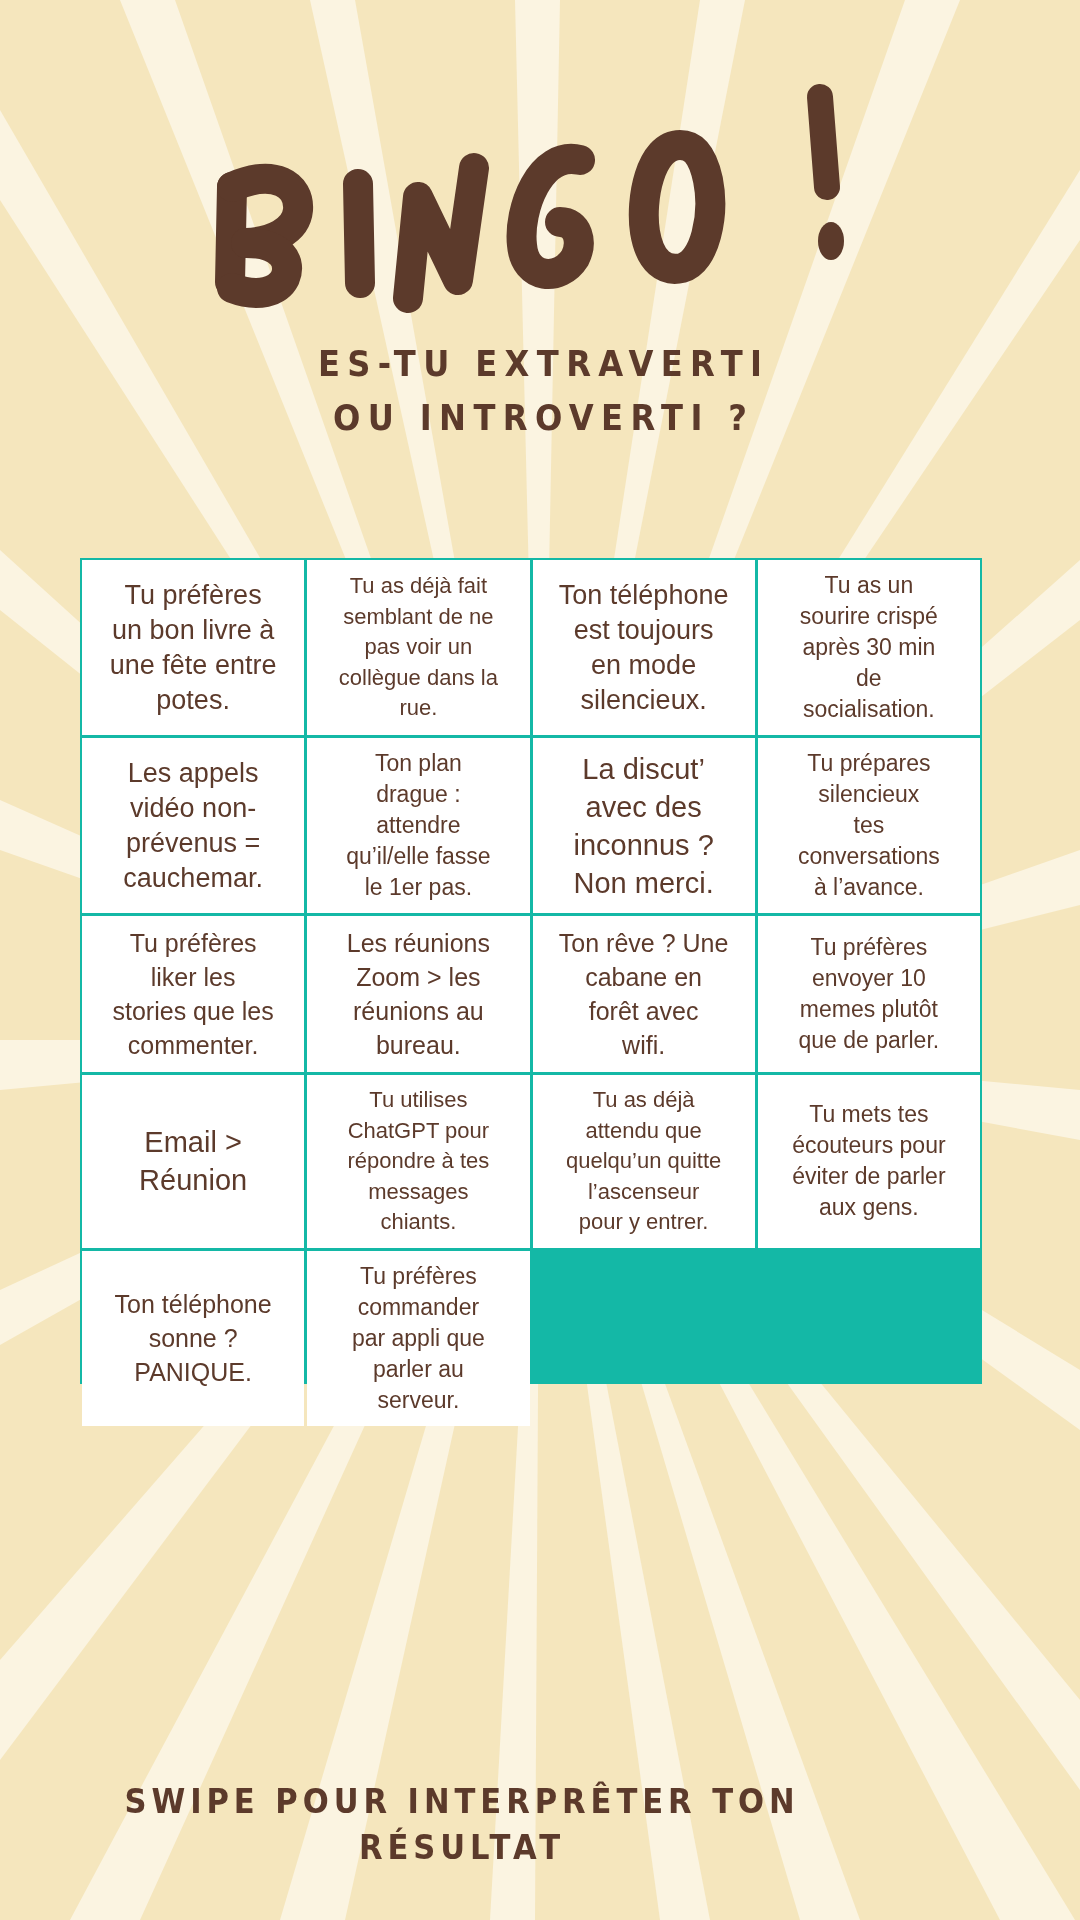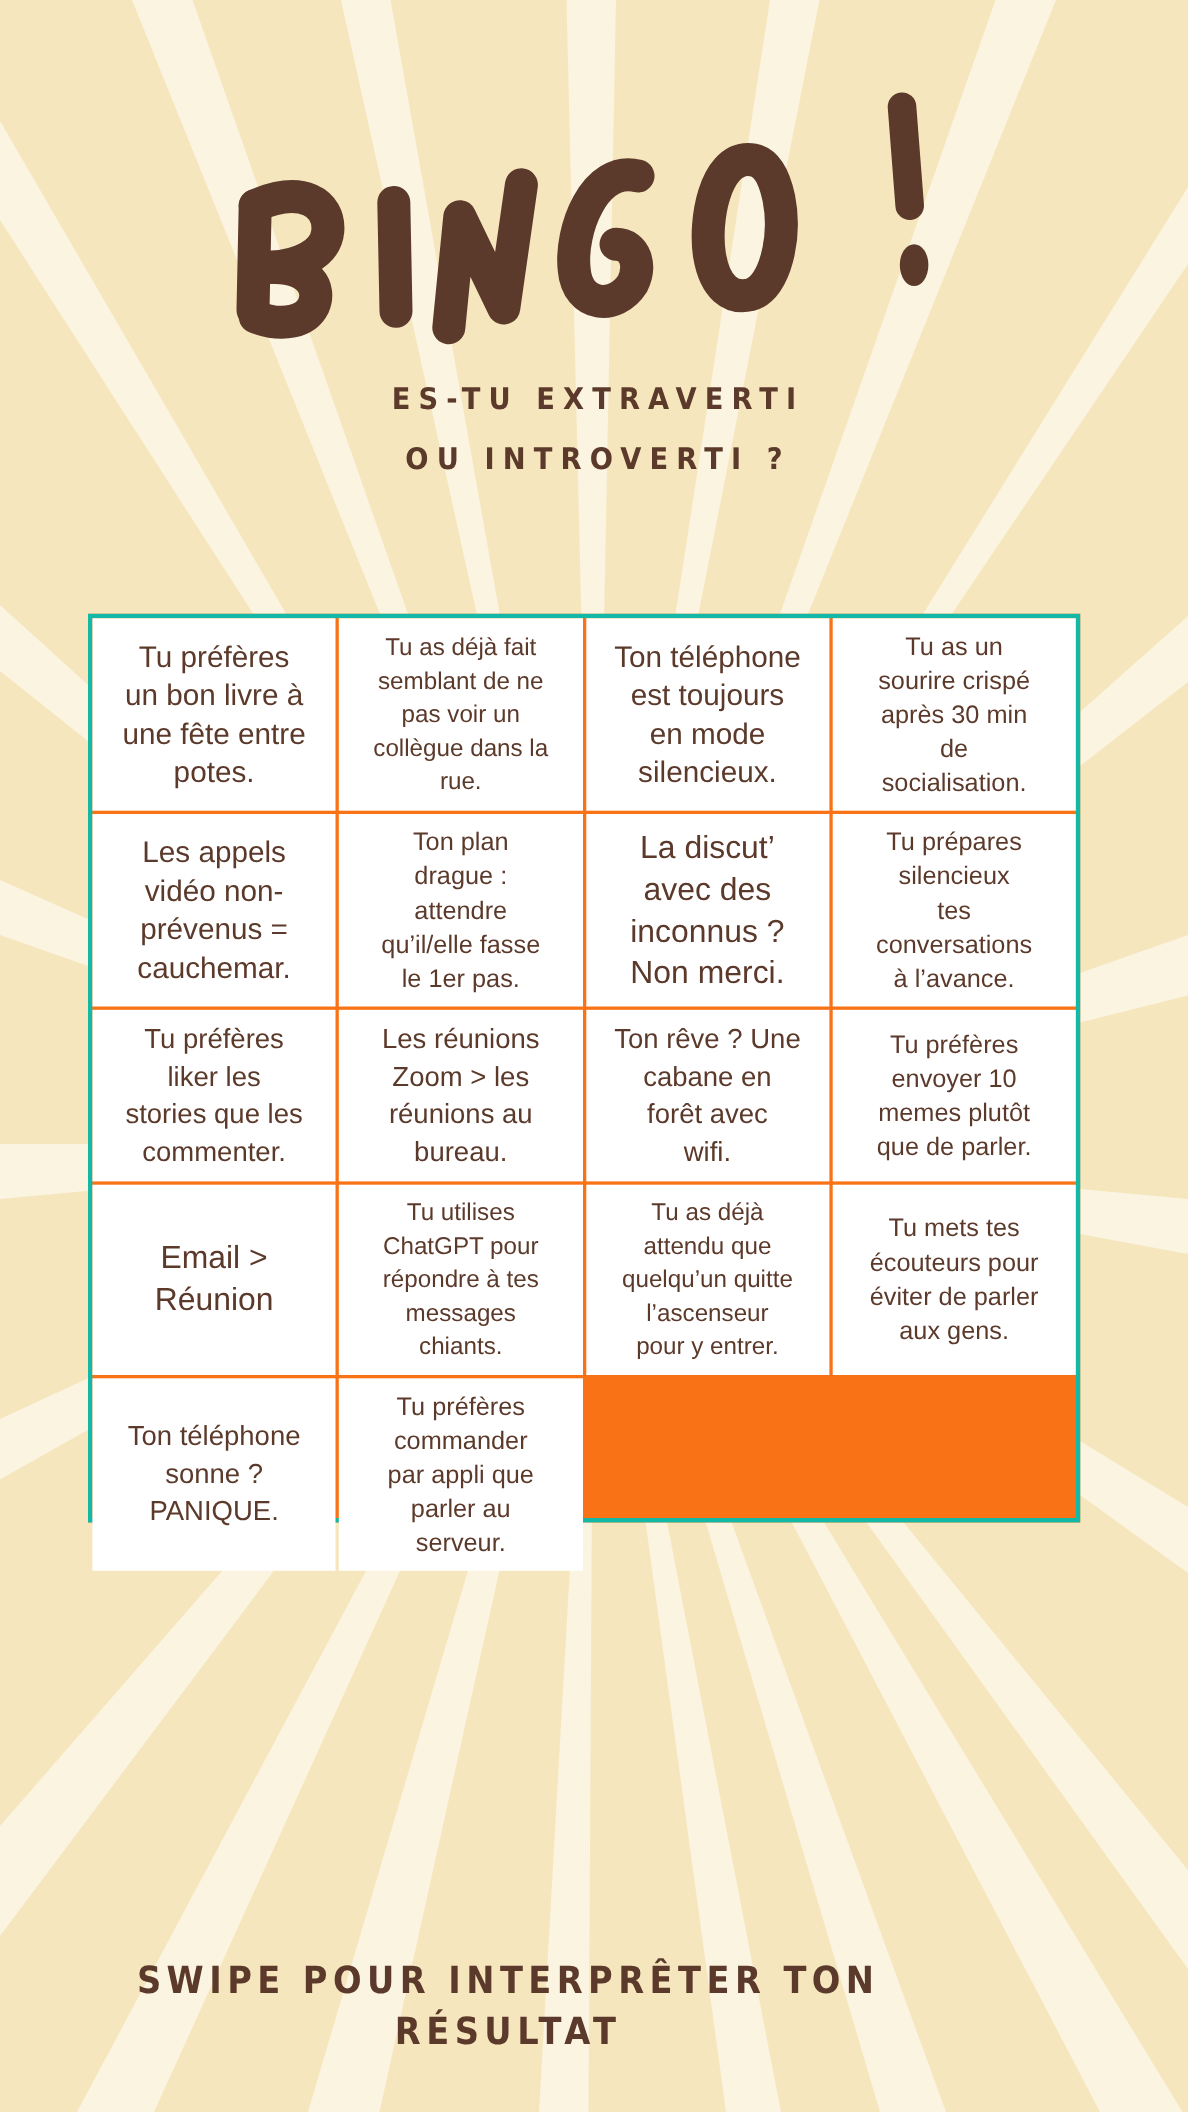--- a/index.html
+++ b/index.html
@@ -35,39 +35,39 @@
   }
   .subtitle {
     position: absolute;
     left: 0;
     top: 337px;
     width: 1080px;
     text-align: center;
     color: #5c3a2b;
     font-family: "DejaVu Sans", sans-serif;
     font-weight: bold;
-    font-size: 27px;
+    font-size: 35px;
     line-height: 54px;
     letter-spacing: 8px;
     z-index: 1;
   }
   .subtitle .line {
     display: block;
     transform: scaleX(0.92);
     padding-left: 8px;
   }
   .grid {
     position: absolute;
     left: 80px;
     top: 558px;
     width: 902px;
     height: 826px;
     box-sizing: border-box;
-    border: 4px solid #14b8a6;
-    background: #f97316;
+    border: 2px solid #14b8a6;
+    background: #14b8a6;
     display: grid;
     grid-template-columns: repeat(4, 1fr);
     grid-template-rows: repeat(5, 1fr);
     gap: 3px;
     z-index: 1;
   }
   .cell {
     background: #ffffff;
     display: flex;
     align-items: center;

